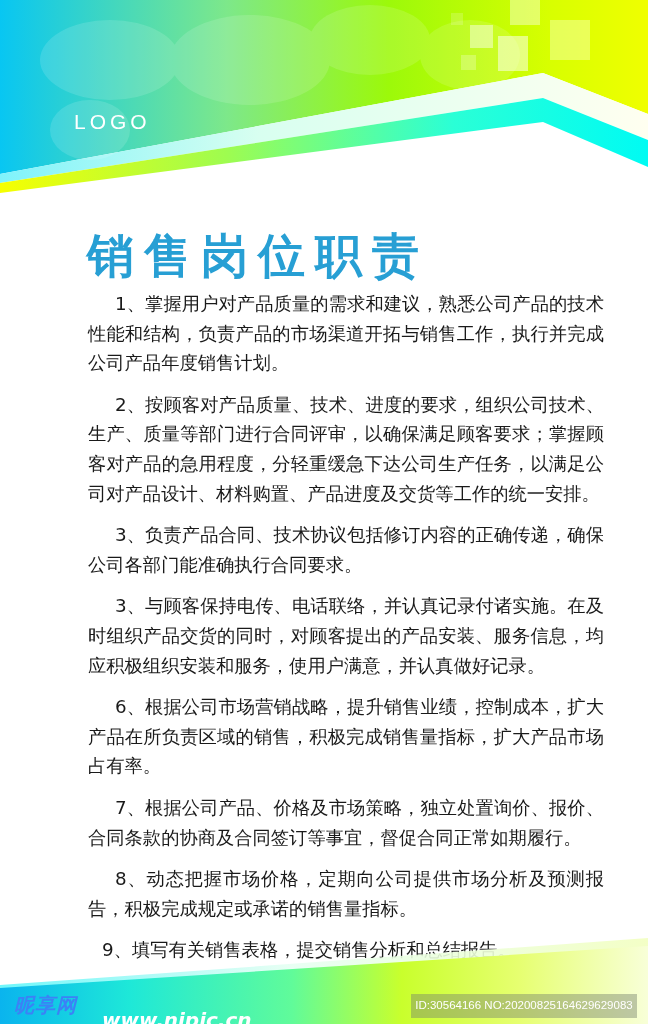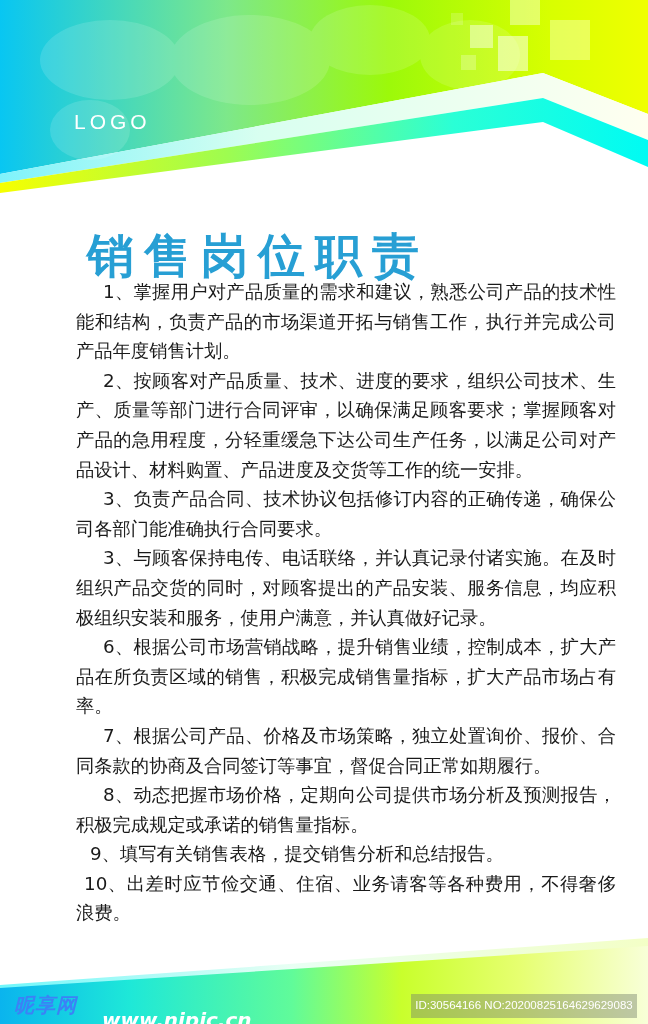--- a/index.html
+++ b/index.html
@@ -17,21 +17,21 @@
   .title {
     position: absolute; left: 0; width: 516px; top: 196px;
     text-align: center; color: #279fd4;
     font-size: 47px; font-weight: bold; letter-spacing: 10px;
     line-height: 58px;
   }
   .content {
     position: absolute; left: 76px; top: 277px; width: 540px;
     color: #1a1a1a; font-size: 18.3px; line-height: 29.6px;
   }
-  .para { margin: 0; text-indent: 27px; text-align: justify; }
+  .para { margin: 12px; text-indent: 27px; text-align: justify; }
   .para.p9 { text-indent: 14px; }
   .para.p10 { text-indent: 8px; }
   .footer-svg { position: absolute; left: 0; top: 930px; width: 648px; height: 94px; }
   .site-brand {
     position: absolute; left: 14px; top: 992px;
     color: #3b82f6; font-style: italic; font-weight: bold;
     font-size: 20px; letter-spacing: 1px;
   }
   .site-url {
     position: absolute; left: 102px; top: 996px;

